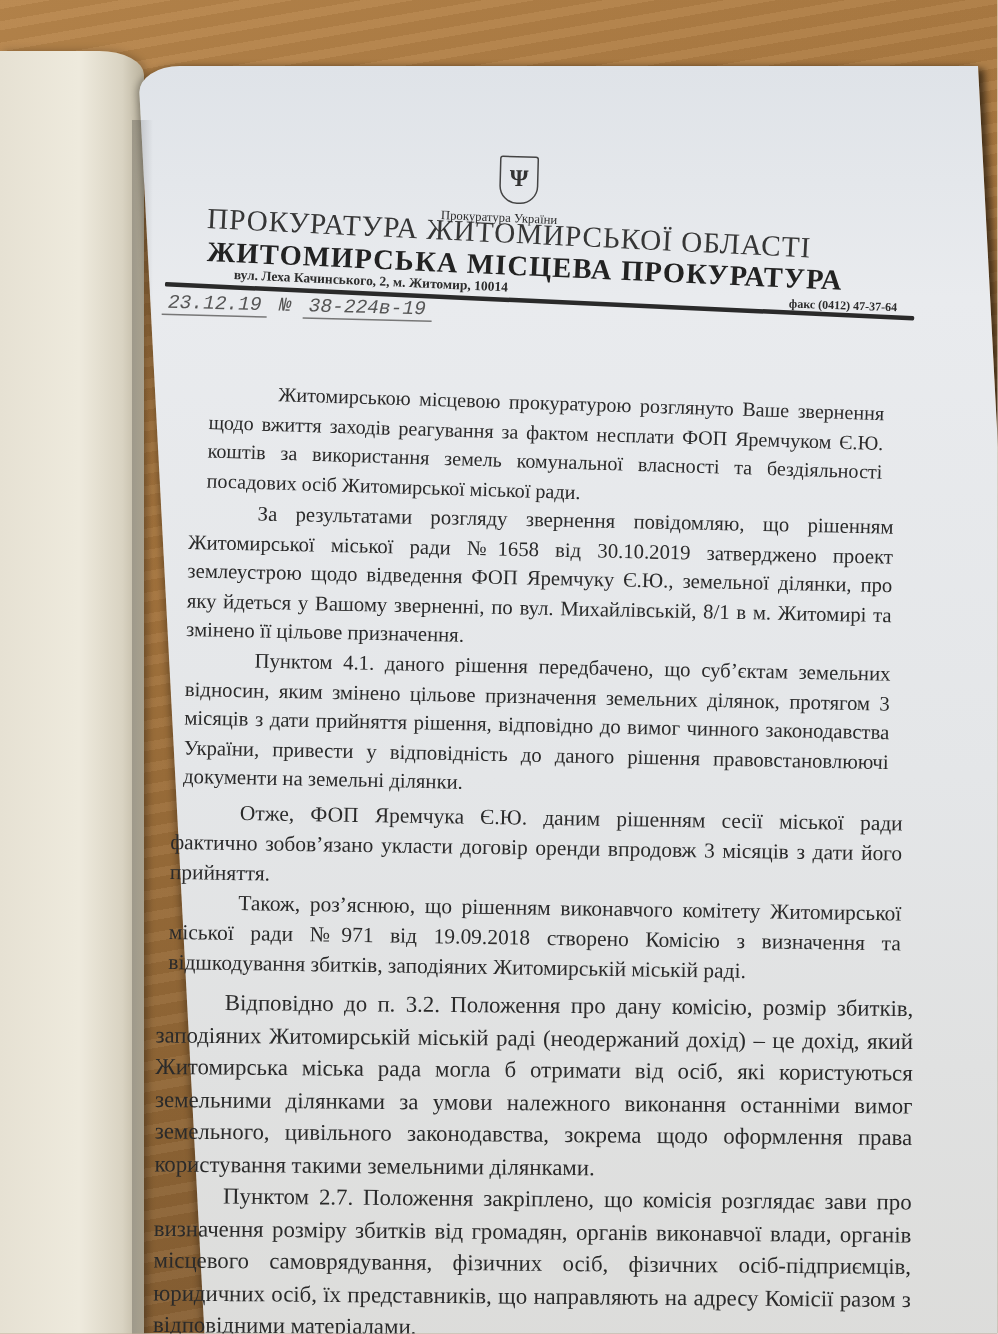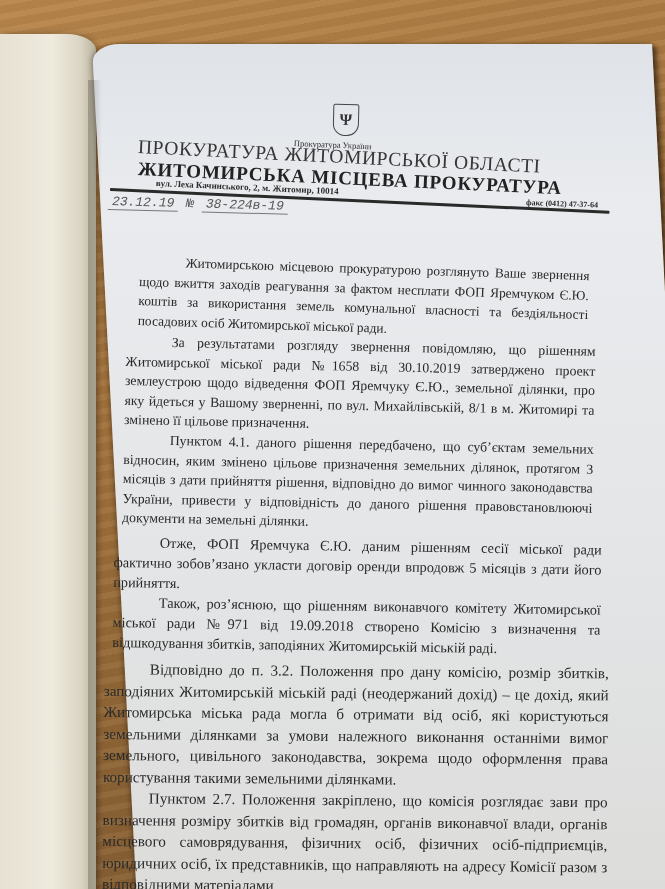--- a/index.html
+++ b/index.html
@@ -92,21 +92,21 @@
 
   <div class="body-text">
     <div class="blk1">
       <p class="p"><span class="ind"></span><span>Житомирською місцевою прокуратурою розглянуто Ваше звернення щодо вжиття заходів реагування за фактом несплати ФОП Яремчуком Є.Ю. коштів за використання земель комунальної власності та бездіяльності посадових осіб Житомирської міської ради.</span></p>
     </div>
     <div class="blk2">
       <p class="p"><span class="ind"></span><span>За результатами розгляду звернення повідомляю, що рішенням Житомирської міської ради №1658 від 30.10.2019 затверджено проект землеустрою щодо відведення ФОП Яремчуку Є.Ю., земельної ділянки, про яку йдеться у Вашому зверненні, по вул. Михайлівській, 8/1 в м. Житомирі та змінено її цільове призначення.</span></p>
       <p class="p"><span class="ind"></span><span>Пунктом 4.1. даного рішення передбачено, що суб’єктам земельних відносин, яким змінено цільове призначення земельних ділянок, протягом 3 місяців з дати прийняття рішення, відповідно до вимог чинного законодавства України, привести у відповідність до даного рішення правовстановлюючі документи на земельні ділянки.</span></p>
     </div>
     <div class="blk3">
-      <p class="p"><span class="ind"></span><span>Отже, ФОП Яремчука Є.Ю. даним рішенням сесії міської ради фактично зобов’язано укласти договір оренди впродовж 5 місяців з дати його прийняття.</span></p>
+      <p class="p"><span class="ind"></span><span>Отже, ФОП Яремчука Є.Ю. даним рішенням сесії міської ради фактично зобов’язано укласти договір оренди впродовж 3 місяців з дати його прийняття.</span></p>
       <p class="p"><span class="ind"></span><span>Також, роз’яснюю, що рішенням виконавчого комітету Житомирської міської ради №971 від 19.09.2018 створено Комісію з визначення та відшкодування збитків, заподіяних Житомирській міській раді.</span></p>
     </div>
     <div class="blk4">
       <p class="p"><span class="ind"></span><span>Відповідно до п. 3.2. Положення про дану комісію, розмір збитків, заподіяних Житомирській міській раді (неодержаний дохід) – це дохід, який Житомирська міська рада могла б отримати від осіб, які користуються земельними ділянками за умови належного виконання останніми вимог земельного, цивільного законодавства, зокрема щодо оформлення права користування такими земельними ділянками.</span></p>
       <p class="p"><span class="ind"></span><span>Пунктом 2.7. Положення закріплено, що комісія розглядає зави про визначення розміру збитків від громадян, органів виконавчої влади, органів місцевого самоврядування, фізичних осіб, фізичних осіб-підприємців, юридичних осіб, їх представників, що направляють на адресу Комісії разом з відповідними матеріалами.</span></p>
     </div>
 
   </div>
 </div>
 

